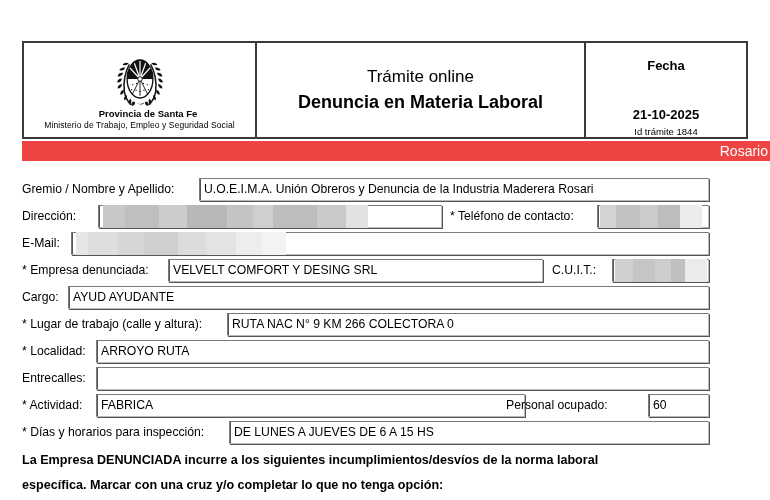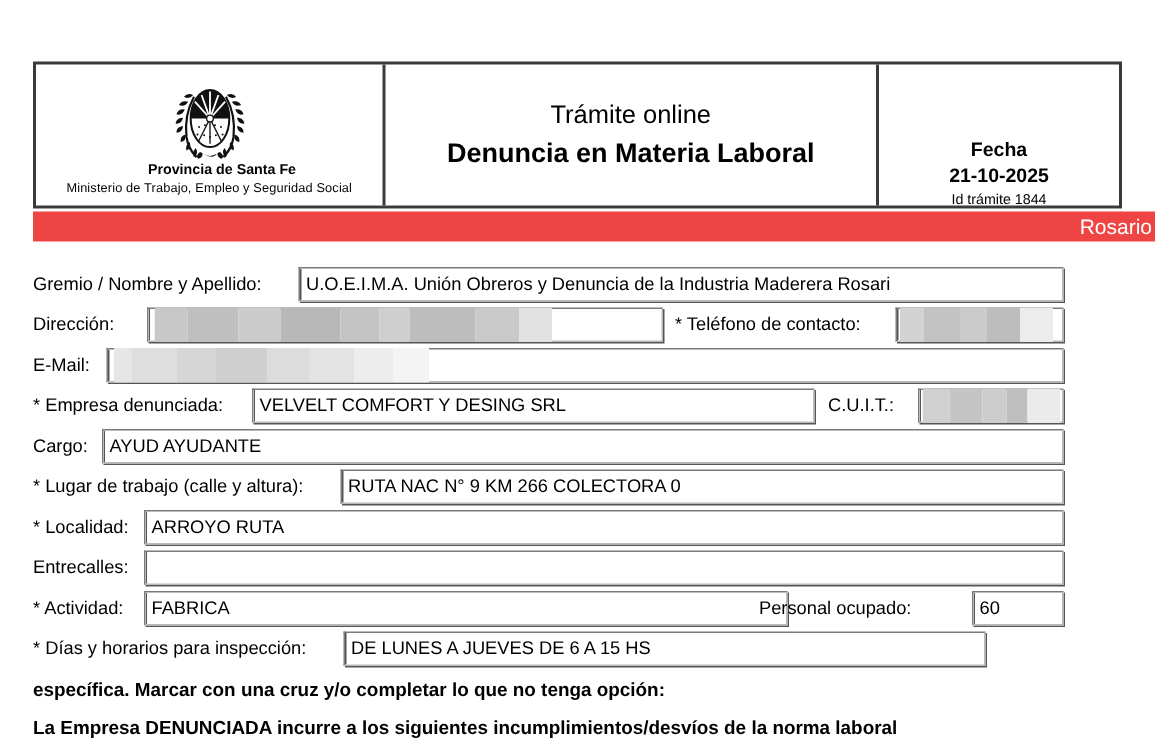--- a/index.html
+++ b/index.html
@@ -83,27 +83,27 @@
     font-weight: bold;
     line-height: 26px;
     text-align: center;
   }
 
   .fecha-label {
     font-size: 13px;
     font-weight: bold;
     line-height: 17px;
     text-align: center;
-    margin-top: 34px;
   }
   .fecha-value {
     font-size: 13px;
     font-weight: bold;
     line-height: 17px;
     text-align: center;
+    margin-top: 32px;
   }
   .id-tramite {
     font-size: 9.5px;
     line-height: 12px;
     text-align: center;
     margin-top: 3px;
   }
 
   
   .black-bar {
@@ -340,21 +340,21 @@
 
   <div class="frow">
     <span class="lbl" style="left:22px">* Actividad:</span>
     <div class="fld" style="left:96px; width:429px">FABRICA</div>
     <span class="lbl" style="left:506px">Personal ocupado:</span>
     <div class="fld" style="left:648px; width:61px">60</div>
   </div>
 
   <div class="frow">
     <span class="lbl" style="left:22px">* Días y horarios para inspección:</span>
-    <div class="fld" style="left:229px; width:428px">DE LUNES A JUEVES DE 6 A 15 HS</div>
+    <div class="fld" style="left:229px; width:480px">DE LUNES A JUEVES DE 6 A 15 HS</div>
   </div>
 
 </div>
 
 <div class="para">
+  <span class="ln">La Empresa DENUNCIADA incurre a los siguientes incumplimientos/desvíos  de la norma laboral</span>
   <span class="ln">específica.    Marcar con una cruz y/o completar lo que no tenga opción:</span>
-  <span class="ln">La Empresa DENUNCIADA incurre a los siguientes incumplimientos/desvíos  de la norma laboral</span>
 </div>
 
 </body></html>

